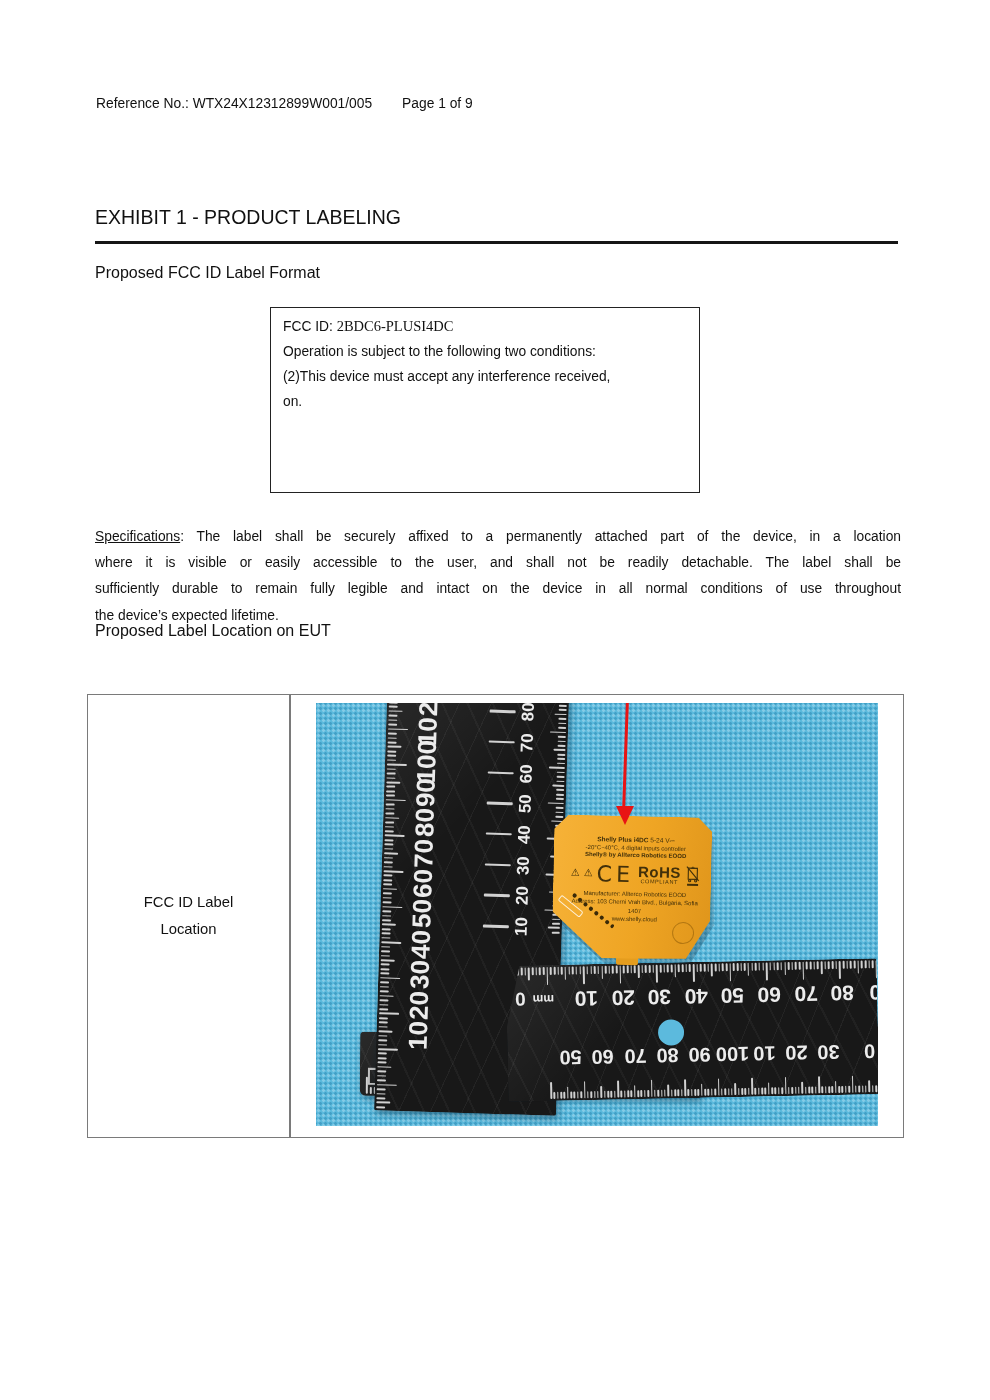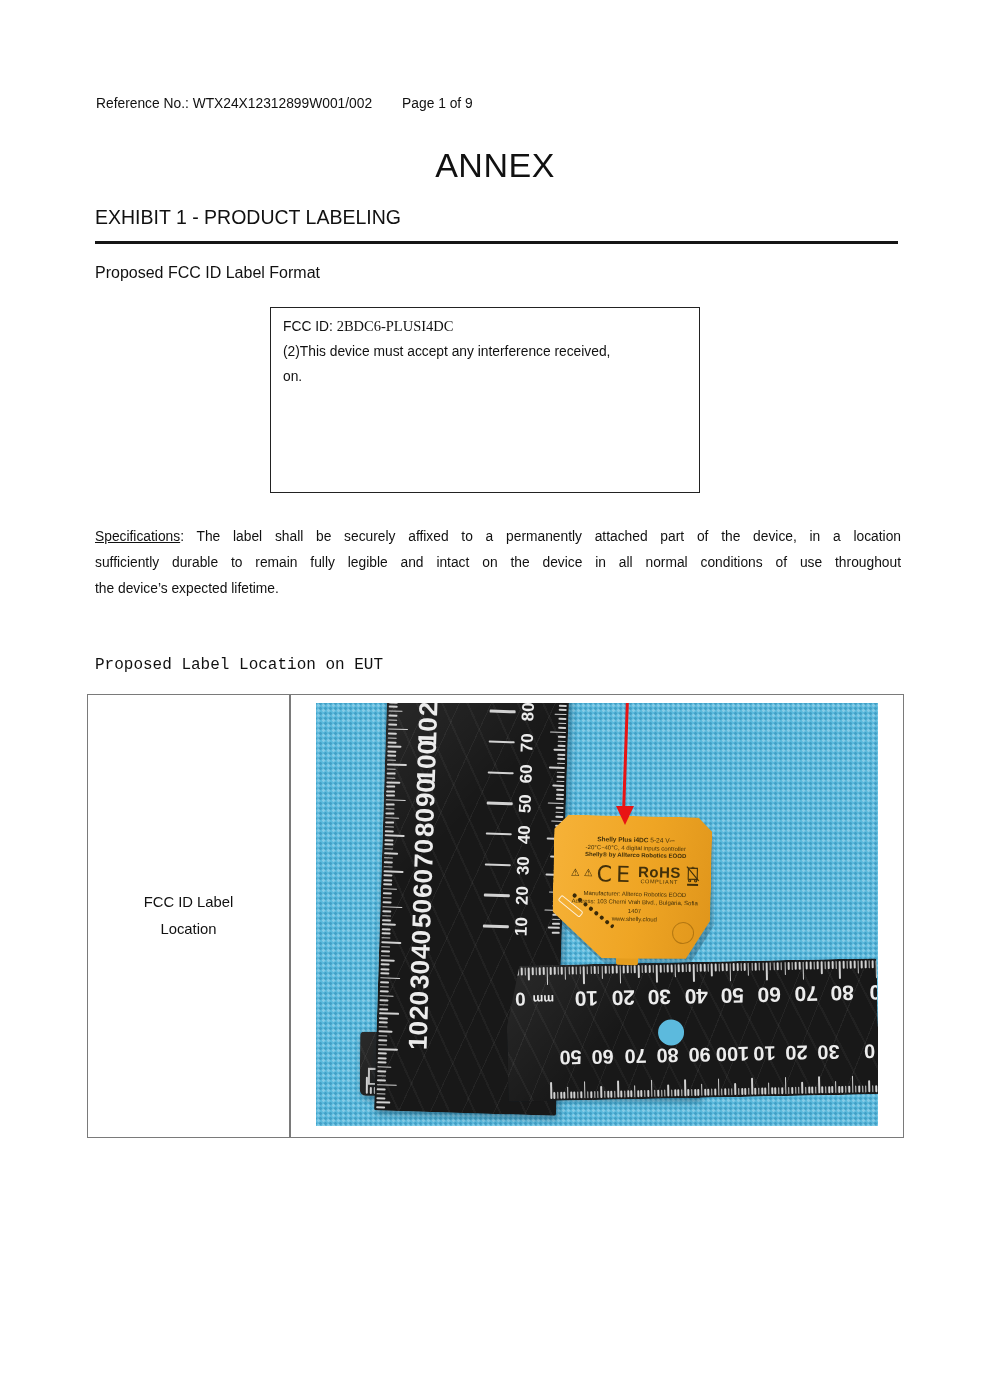--- a/index.html
+++ b/index.html
@@ -8,21 +8,21 @@
   .abs{position:absolute;}
 
   
   .hdr{top:96px;left:96px;font-size:13.8px;white-space:nowrap;}
   .hdr .pageno{margin-left:30px;}
   .annex{top:146px;left:0;width:100%;text-align:center;font-size:34px;letter-spacing:.5px;}
   .exhibit{top:206px;left:95px;font-size:19.5px;}
   .rule{top:241px;left:95px;width:803px;height:2.5px;background:#161616;}
   .sechead{left:95px;font-size:16px;}
   .sec1{top:264px;}
-  .sec2{top:656px;font-family:Liberation Mono, monospace;}
+  .sec2{top:622px;}
 
   .fccbox{top:307px;left:270px;width:430px;height:186px;border:1.6px solid #222;
           box-sizing:border-box;padding:6px 12px 0 12px;font-size:13.8px;line-height:25.1px;}
   .fccid-val{font-family:"Liberation Serif","DejaVu Serif",serif;font-size:14.5px;}
 
   .spec{top:524px;left:95px;width:806px;font-size:13.8px;line-height:26.2px;}
   .spec .just{text-align:justify;text-align-last:justify;}
   .spec .uline{text-decoration:underline;}
 
   
@@ -88,38 +88,39 @@
              border:1.6px solid rgba(120,75,0,.45);}
 
   .footer{top:1262px;left:105px;font-size:13.8px;line-height:22.5px;}
 </style>
 </head>
 <body>
 
 <div class="page">
 
   <div class="abs hdr">
-    <span>Reference No.: WTX24X12312899W001/002</span><span class="pageno">Page 1 of 9</span>
+    <span>Reference No.: WTX24X12312899W001/005</span><span class="pageno">Page 1 of 9</span>
   </div>
 
-  <div class="abs annex">ANNEX</div>
 
   <div class="abs exhibit">EXHIBIT 1 - PRODUCT LABELING</div>
   <div class="abs rule"></div>
 
   <div class="abs sechead sec1">Proposed FCC ID Label Format</div>
 
   <div class="abs fccbox">
     <div><span>FCC ID: </span><span class="fccid-val">2BDC6-PLUSI4DC</span></div>
+    <div>Operation is subject to the following two conditions:</div>
     <div>(2)This device must accept any interference received,</div>
     <div>on.</div>
   </div>
 
   <div class="abs spec">
     <div class="just"><span class="uline">Specifications</span><span>: The label shall be securely affixed to a permanently attached part of the device, in a location</span></div>
+    <div class="just">where it is visible or easily accessible to the user, and shall not be readily detachable. The label shall be</div>
     <div class="just">sufficiently durable to remain fully legible and intact on the device in all normal conditions of use throughout</div>
     <div>the device’s expected lifetime.</div>
   </div>
 
   <div class="abs sechead sec2">Proposed Label Location on EUT</div>
 
   <div class="abs loctable">
     <div class="locdivider"></div>
     <div class="loccell">
       <div class="loclabel">FCC ID Label</div>

